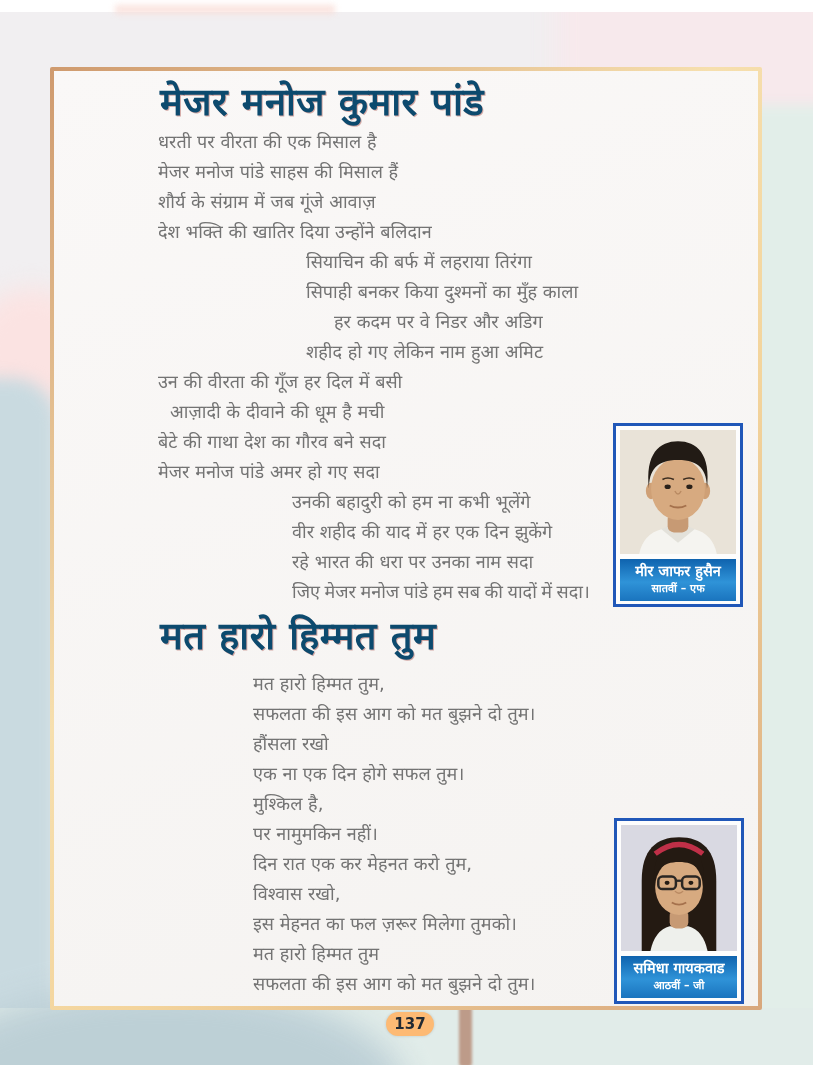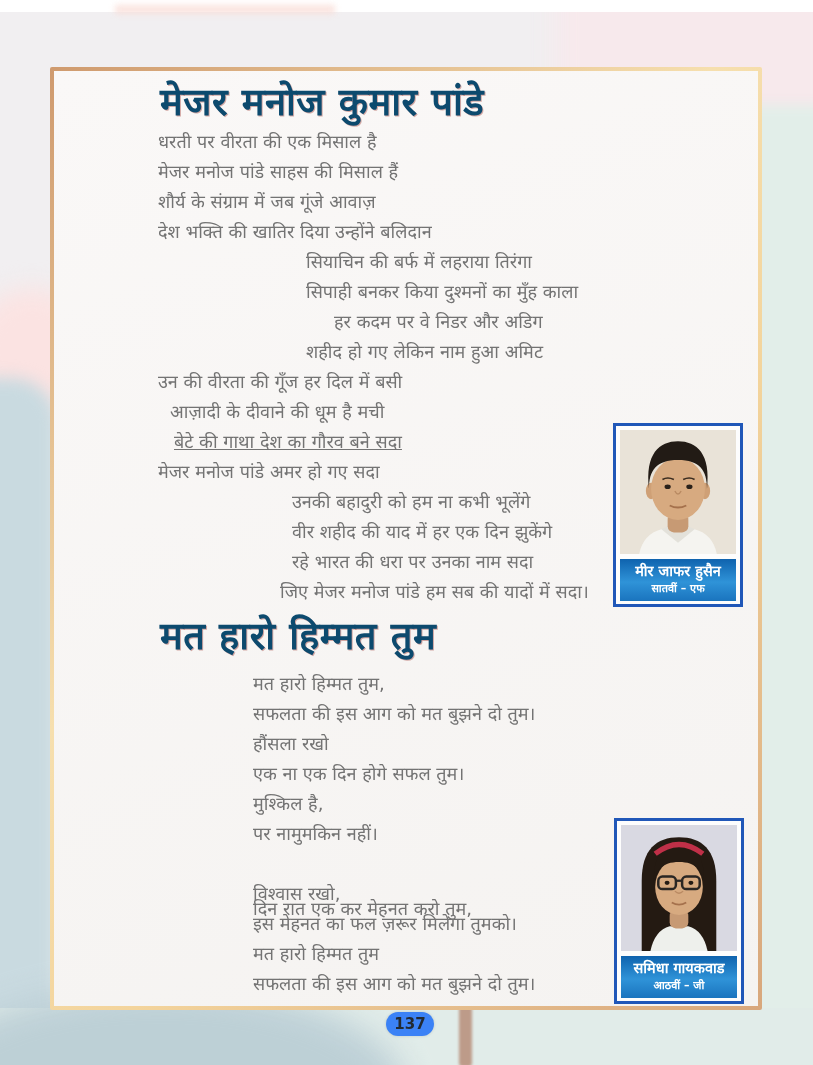--- a/index.html
+++ b/index.html
@@ -50,21 +50,21 @@
   .photo-card .photo svg{display:block;width:100%;height:100%;}
   .caption{
     background:linear-gradient(180deg,#0f63ae 0%,#2f93d8 55%,#1a74be 100%);
     color:#ffffff;text-align:center;padding:3px 1px 4px 1px;
   }
   .caption .cap-name{font-size:14.5px;line-height:18px;font-weight:bold;white-space:nowrap;}
   .caption .cap-class{font-size:11px;line-height:17px;font-weight:bold;white-space:nowrap;}
   
   .page-pill{
     position:absolute;left:386px;top:1012px;width:48px;height:24px;z-index:4;
-    background:#3b82f6;border-radius:12px;display:flex;align-items:center;justify-content:center;
+    background:#fdba74;border-radius:12px;display:flex;align-items:center;justify-content:center;
     font-size:15px;font-weight:bold;color:#222a33;box-shadow:0 0 3px rgba(0,0,0,.15);
   }
 </style>
 </head>
 <body>
 
 <div class="bg bg-right-pink"></div>
 <div class="bg bg-right-mint"></div>
 <div class="bg bg-left-pink"></div>
 <div class="bg bg-left-blue"></div>
@@ -82,35 +82,35 @@
 <div class="line" style="left:158px;top:130px;">धरती पर वीरता की एक मिसाल है</div>
 <div class="line" style="left:158px;top:160px;">मेजर मनोज पांडे साहस की मिसाल हैं</div>
 <div class="line" style="left:158px;top:190px;">शौर्य के संग्राम में जब गूंजे आवाज़</div>
 <div class="line" style="left:158px;top:220px;">देश भक्ति की खातिर दिया उन्होंने बलिदान</div>
 <div class="line" style="left:306px;top:250px;">सियाचिन की बर्फ में लहराया तिरंगा</div>
 <div class="line" style="left:306px;top:280px;">सिपाही बनकर किया दुश्मनों का मुँह काला</div>
 <div class="line" style="left:306px;top:310px;margin-left:28px;">हर कदम पर वे निडर और अडिग</div>
 <div class="line" style="left:306px;top:340px;">शहीद हो गए लेकिन नाम हुआ अमिट</div>
 <div class="line" style="left:158px;top:370px;">उन की वीरता की गूँज हर दिल में बसी</div>
 <div class="line" style="left:158px;top:400px;margin-left:12px;">आज़ादी के दीवाने की धूम है मची</div>
-<div class="line" style="left:174px;top:430px;text-decoration:underline;">बेटे की गाथा देश का गौरव बने सदा</div>
+<div class="line" style="left:158px;top:430px;">बेटे की गाथा देश का गौरव बने सदा</div>
 <div class="line" style="left:158px;top:460px;">मेजर मनोज पांडे अमर हो गए सदा</div>
 <div class="line" style="left:292px;top:490px;">उनकी बहादुरी को हम ना कभी भूलेंगे</div>
 <div class="line" style="left:292px;top:520px;">वीर शहीद की याद में हर एक दिन झुकेंगे</div>
 <div class="line" style="left:292px;top:550px;">रहे भारत की धरा पर उनका नाम सदा</div>
-<div class="line" style="left:280px;top:580px;">जिए मेजर मनोज पांडे हम सब की यादों में सदा।</div>
+<div class="line" style="left:292px;top:580px;font-family:Liberation Serif, serif;">जिए मेजर मनोज पांडे हम सब की यादों में सदा।</div>
 
 <div class="poem-title" style="left:160px;top:614px;">मत हारो हिम्मत तुम</div>
 <div class="line" style="left:253px;top:672px;">मत हारो हिम्मत तुम,</div>
 <div class="line" style="left:253px;top:702px;">सफलता की इस आग को मत बुझने दो तुम।</div>
 <div class="line" style="left:253px;top:732px;">हौंसला रखो</div>
 <div class="line" style="left:253px;top:762px;">एक ना एक दिन होगे सफल तुम।</div>
 <div class="line" style="left:253px;top:792px;">मुश्किल है,</div>
 <div class="line" style="left:253px;top:822px;">पर नामुमकिन नहीं।</div>
-<div class="line" style="left:253px;top:852px;margin-top:45px;">दिन रात एक कर मेहनत करो तुम,</div>
+<div class="line" style="left:253px;top:852px;">दिन रात एक कर मेहनत करो तुम,</div>
 <div class="line" style="left:253px;top:882px;">विश्वास रखो,</div>
 <div class="line" style="left:253px;top:912px;">इस मेहनत का फल ज़रूर मिलेगा तुमको।</div>
 <div class="line" style="left:253px;top:942px;">मत हारो हिम्मत तुम</div>
 <div class="line" style="left:253px;top:972px;">सफलता की इस आग को मत बुझने दो तुम।</div>
 
 <div class="photo-card" style="left:613px;top:423px;width:130px;height:184px;">
   <div class="photo">
     <svg viewBox="0 0 112 126" preserveAspectRatio="xMidYMid slice">
       <rect width="112" height="126" fill="#e9e3d8"></rect>
       <rect width="112" height="126" fill="url(#g1)" opacity="0"></rect>

